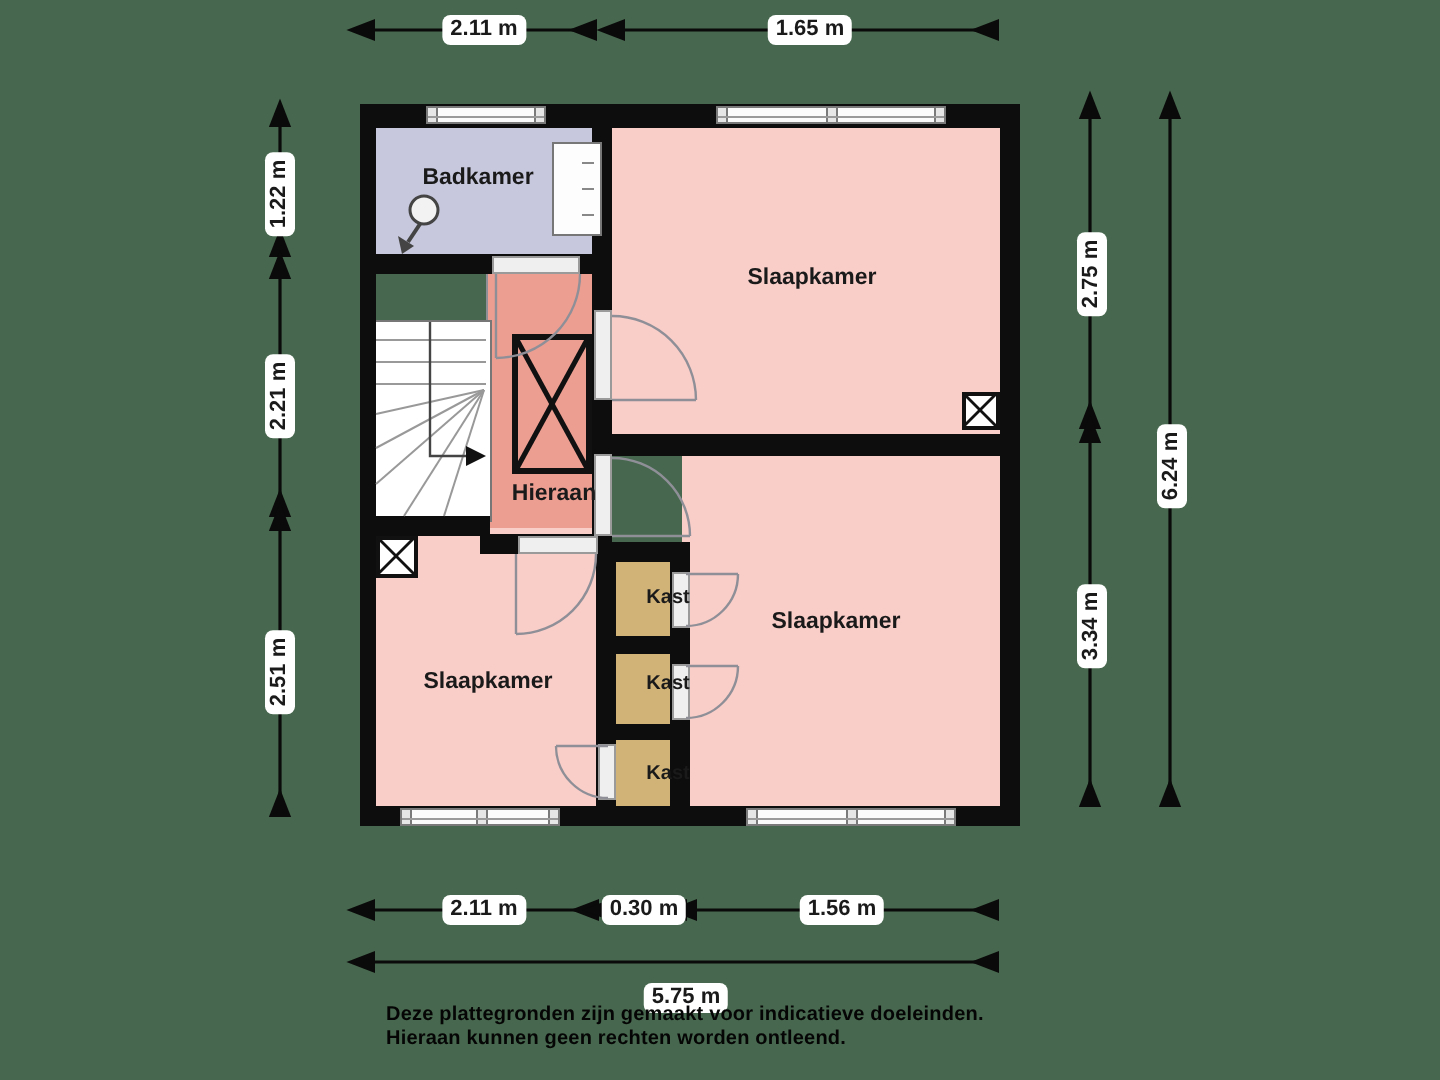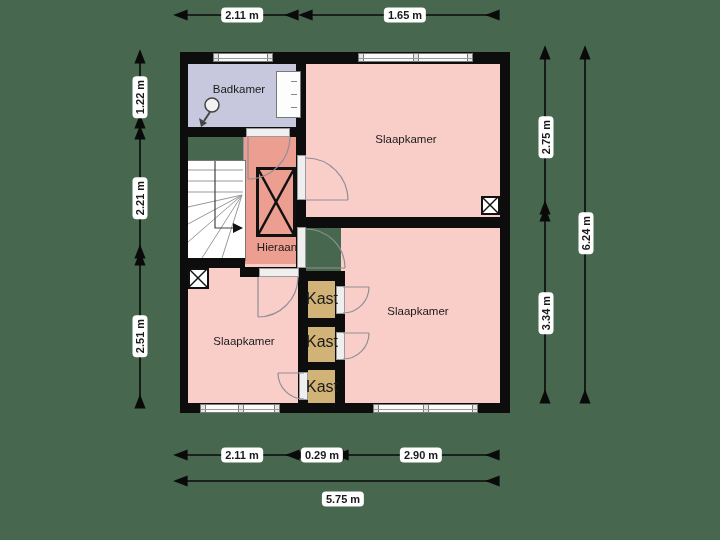--- a/index.html
+++ b/index.html
@@ -61,22 +61,22 @@
   .xbox-l{left:188px;top:268px;width:21px;height:21px;}
 
   
   .basin{position:absolute;left:276px;top:71px;width:25px;height:47px;background:#fdfdfd;border:1px solid #777;box-sizing:border-box;}
   .basin span{position:absolute;right:3px;width:6px;height:1px;background:#888;}
 
   
   #overlay{position:absolute;left:0;top:0;width:720px;height:540px;pointer-events:none;}
 
   
-  .rlabel{position:absolute;transform:translate(-50%,-50%);font-size:11.5px;font-weight:400;color:#1a1a1a;white-space:nowrap;}
-  .klabel{font-size:16px;}
+  .rlabel{position:absolute;transform:translate(-50%,-50%);font-size:11.5px;font-weight:700;color:#1a1a1a;white-space:nowrap;}
+  .klabel{font-size:10px;margin-left:12px;}
   .dim{position:absolute;transform:translate(-50%,-50%);background:#ffffff;color:#1a1a1a;font-size:11px;font-weight:700;padding:0 4px;border-radius:4px;line-height:15px;white-space:nowrap;}
   .dim.vert{transform:translate(-50%,-50%) rotate(-90deg);}
   .disclaimer{position:absolute;left:193px;top:502px;font-size:10px;font-weight:700;color:#050505;line-height:11.5px;letter-spacing:0.1px;}
 </style>
 </head>
 <body>
 
 <div id="stage">
 
   <div class="room room-badkamer"></div>
@@ -218,18 +218,22 @@
 
   <div class="dim" style="left:242px;top:15px">2.11 m</div>
   <div class="dim" style="left:405px;top:15px">1.65 m</div>
   <div class="dim vert" style="left:140px;top:97px">1.22 m</div>
   <div class="dim vert" style="left:140px;top:198px">2.21 m</div>
   <div class="dim vert" style="left:140px;top:336px">2.51 m</div>
   <div class="dim vert" style="left:546px;top:137px">2.75 m</div>
   <div class="dim vert" style="left:546px;top:313px">3.34 m</div>
   <div class="dim vert" style="left:586px;top:233px">6.24 m</div>
   <div class="dim" style="left:242px;top:455px">2.11 m</div>
-  <div class="dim" style="left:322px;top:455px">0.29 m</div>
-  <div class="dim" style="left:421px;top:455px">2.90 m</div>
+  <div class="dim" style="left:322px;top:455px">0.30 m</div>
+  <div class="dim" style="left:421px;top:455px">1.56 m</div>
   <div class="dim" style="left:343px;top:499px">5.75 m</div>
 
+  <div class="disclaimer">
+    <div>Deze plattegronden zijn gemaakt voor indicatieve doeleinden.</div>
+    <div>Hieraan kunnen geen rechten worden ontleend.</div>
+  </div>
 
 </div>
 
 </body></html>

